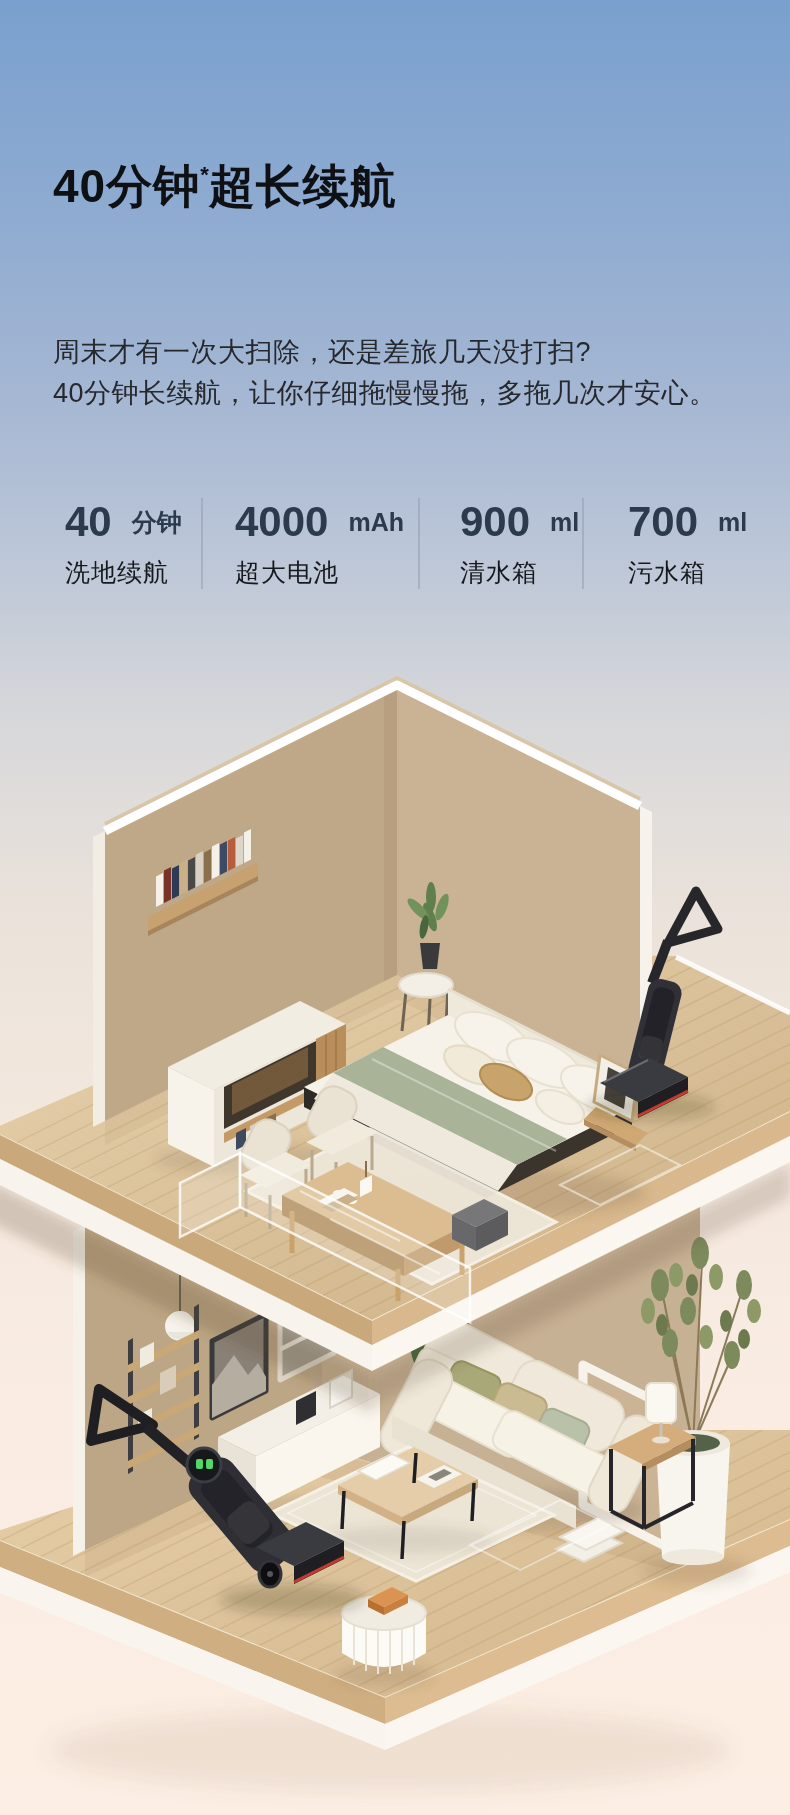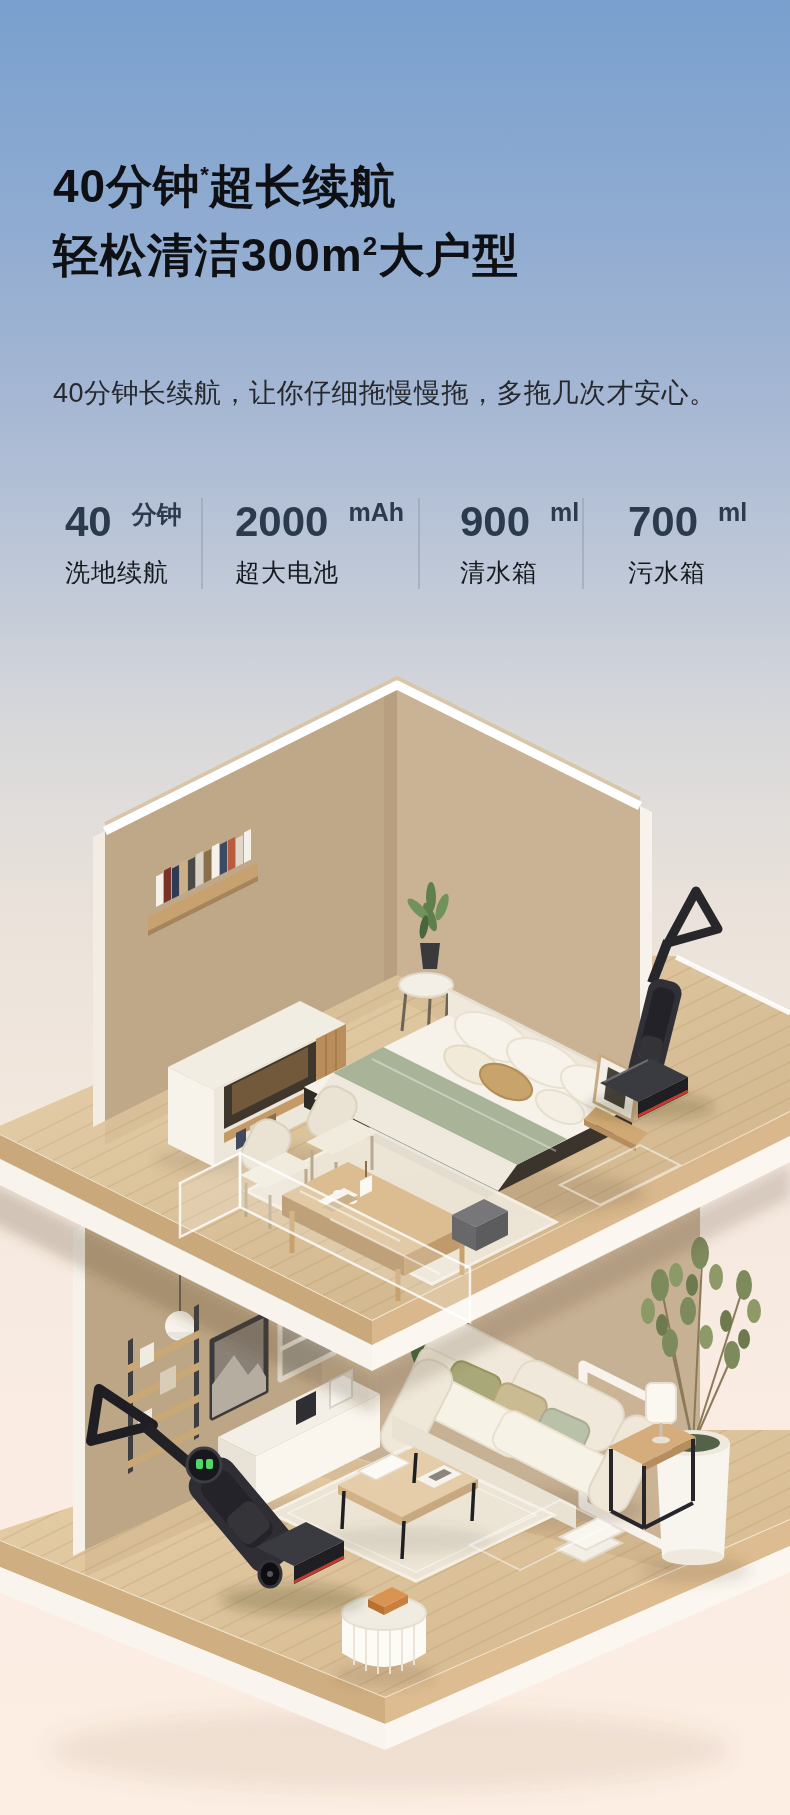--- a/index.html
+++ b/index.html
@@ -20,52 +20,51 @@
     position:absolute;left:53px;top:332px;margin:0;
     font-size:27px;line-height:41px;color:#26282d;letter-spacing:0.5px;
   }
   .specs{position:absolute;left:55px;top:498px;display:flex;align-items:stretch;}
   .spec{box-sizing:border-box;}
   .spec-1{width:148px;padding-left:10px;}
   .spec-2{width:217px;padding-left:32px;}
   .spec-3{width:164px;padding-left:40px;}
   .spec-4{width:170px;padding-left:44px;}
   .spec-1,.spec-2,.spec-3{border-right:2px solid rgba(148,158,174,0.55);}
-  .spec-value{display:flex;align-items:flex-start;}
+  .spec-value{display:flex;align-items:center;}
   .spec-num{font-size:42px;font-weight:700;color:#2b3a4d;}
   .spec-unit{font-size:25px;font-weight:700;color:#2b3a4d;margin-left:20px;}
   .spec-label{font-size:25px;color:#16191e;margin-top:10px;letter-spacing:1px;}
   .scene{position:absolute;left:0;top:585px;}
 </style>
 </head>
 <body>
 
 <div class="page">
 
   <h1 class="headline">
     <span><span>40分钟</span><span class="star">*</span><span>超长续航</span></span><br>
-    <span><span>轻松清洁300m</span><span class="sq">2</span><span>大户型</span></span>
   </h1>
 
   <p class="desc">
-    <br>
+    <span>周末才有一次大扫除，还是差旅几天没打扫?</span><br>
     <span>40分钟长续航，让你仔细拖慢慢拖，多拖几次才安心。</span>
   </p>
 
   <div class="specs">
     <div class="spec spec-1">
       <div class="spec-value">
           <span class="spec-num">40</span>
           <span class="spec-unit">分钟</span>
         </div>
       <div class="spec-label">洗地续航</div>
     </div>
     <div class="spec spec-2">
       <div class="spec-value">
-          <span class="spec-num">2000</span>
+          <span class="spec-num">4000</span>
           <span class="spec-unit">mAh</span>
         </div>
       <div class="spec-label">超大电池</div>
     </div>
     <div class="spec spec-3">
       <div class="spec-value">
           <span class="spec-num">900</span>
           <span class="spec-unit">ml</span>
         </div>
       <div class="spec-label">清水箱</div>

